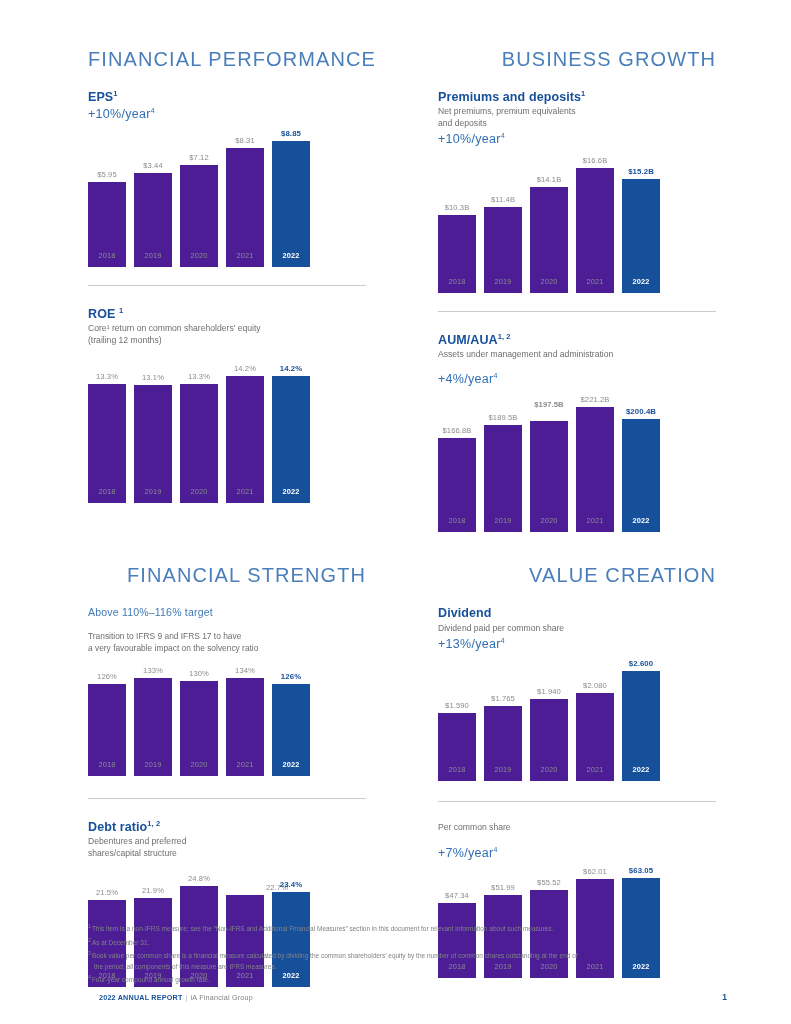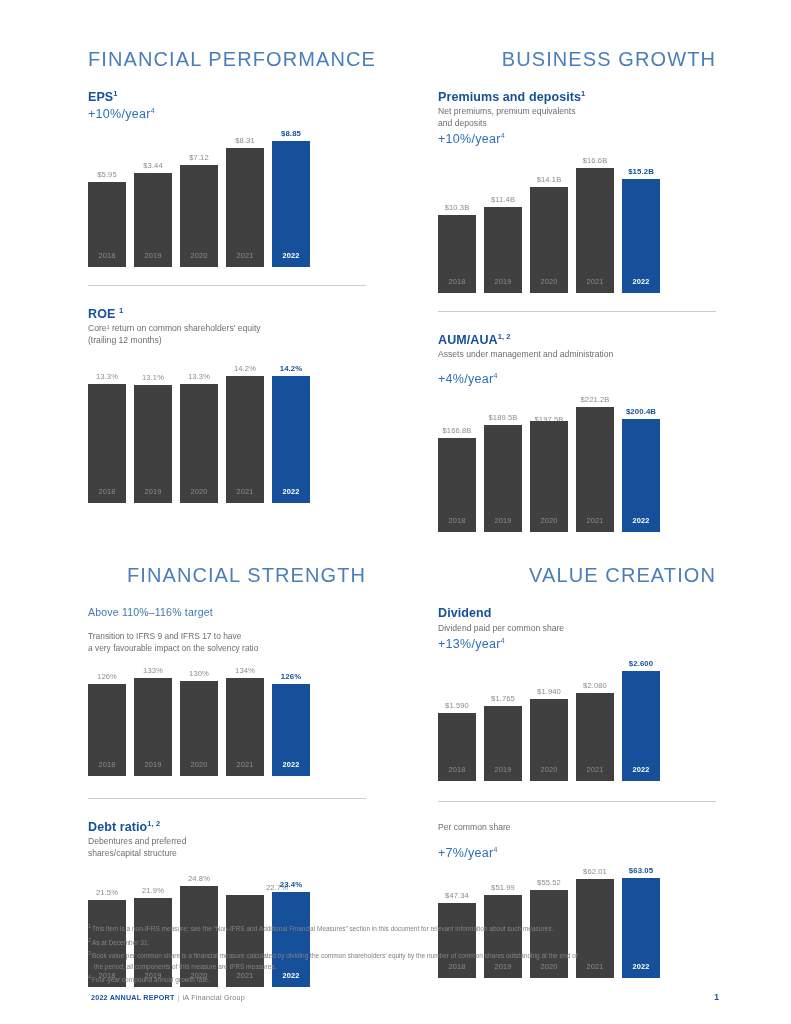--- a/index.html
+++ b/index.html
@@ -98,21 +98,21 @@
     left: 50%;
     transform: translateX(-50%);
     font-size: 7.6px;
     color: #8b8c8e;
     white-space: nowrap;
     letter-spacing: .1px;
   }
   .vlabel.hi { color: #16509b; font-weight: bold; font-size: 7.8px; }
   .bar {
     width: 100%;
-    background: #404040;
+    background: #4c1d95;
     position: relative;
   }
   .bar.hi { background: #16509b; }
   .yr {
     position: absolute;
     bottom: 7px;
     left: 0;
     width: 100%;
     text-align: center;
     font-size: 7.4px;
@@ -139,21 +139,21 @@
     font-size: 6.5px;
     color: #808285;
     line-height: 1.55;
     margin: 0 0 1.5px 0;
   }
   .fn sup { font-size: 5.2px; vertical-align: super; margin-right: 1px; }
   .fn .ind { display: block; padding-left: 6px; }
 
   .footer {
     position: absolute;
-    left: 91px;
+    left: 99px;
     top: 992px;
     width: 628px;
     display: flex;
     align-items: center;
     justify-content: space-between;
   }
   .footer-left { font-size: 7.2px; letter-spacing: .2px; }
   .footer-left .bold { color: #16509b; font-weight: bold; }
   .footer-left .sep { color: #b0b2b4; margin: 0 3px; }
   .footer-left .brand { color: #808285; }
@@ -308,21 +308,21 @@
                   <div class="yr">2018</div>
                 </div>
               </div>
               <div class="barwrap">
                 <div class="vlabel" style="bottom: 110px;">$189.5B</div>
                 <div class="bar" style="height: 107px;">
                   <div class="yr">2019</div>
                 </div>
               </div>
               <div class="barwrap">
-                <div class="vlabel" style="bottom: 108px;">$197.5B</div>
+                <div class="vlabel" style="bottom: 123px; font-weight: bold;">$197.5B</div>
                 <div class="bar" style="height: 111px;">
                   <div class="yr">2020</div>
                 </div>
               </div>
               <div class="barwrap">
                 <div class="vlabel" style="bottom: 128px;">$221.2B</div>
                 <div class="bar" style="height: 125px;">
                   <div class="yr">2021</div>
                 </div>
               </div>

